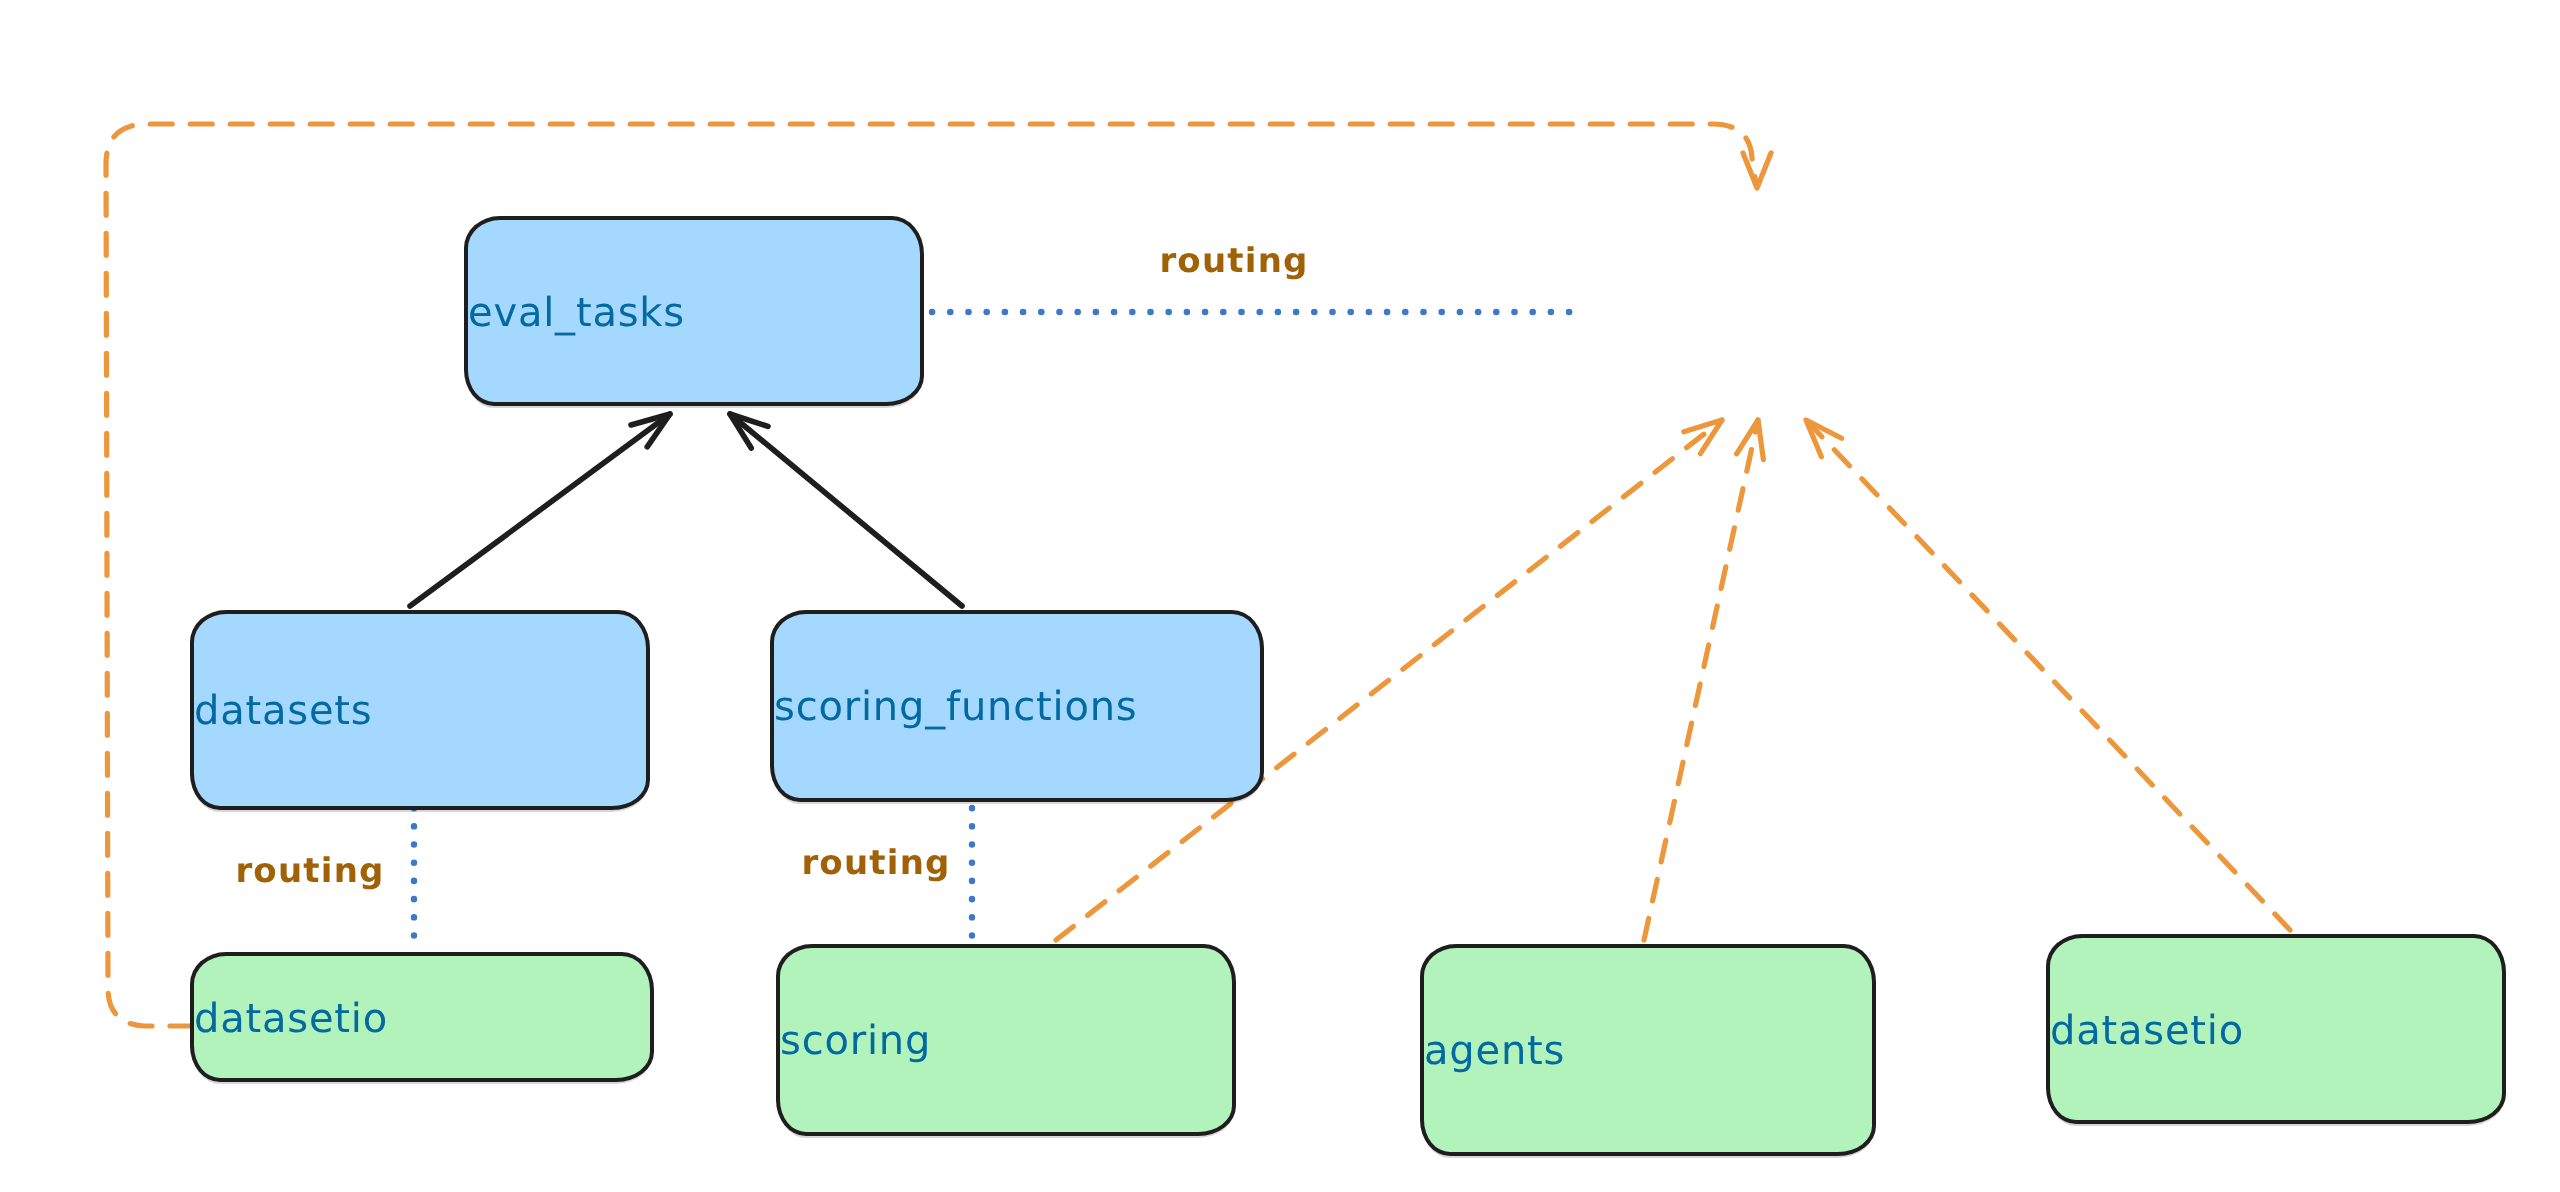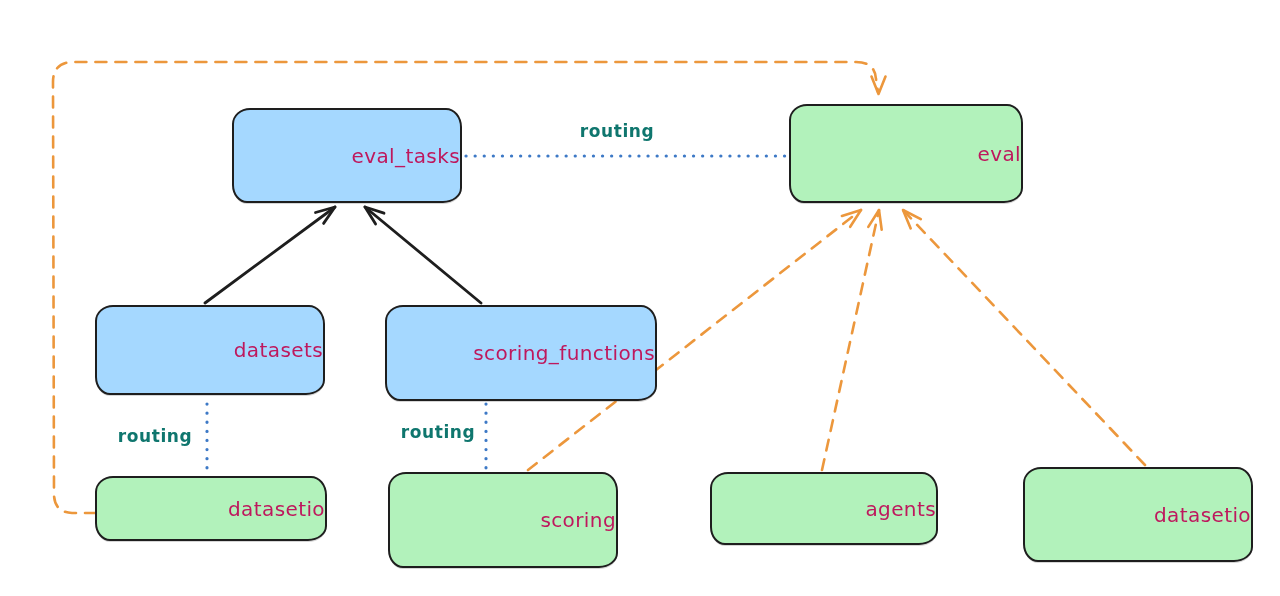--- a/index.html
+++ b/index.html
@@ -20,35 +20,35 @@
   .edges {
     position: absolute;
     left: 0;
     top: 0;
     pointer-events: none;
   }
   .node {
     position: absolute;
     display: flex;
     align-items: center;
-    justify-content: flex-end;
+    justify-content: flex-start;
     border: 2.4px solid #1e1e1e;
     border-radius: 18px 16px 19px 15px / 16px 19px 15px 18px;
-    color: #be185d;
+    color: #0369a1;
     font-size: 20px;
     letter-spacing: 0.4px;
     box-shadow: 0 2px 0 -1px rgba(30,30,30,0.18);
     box-sizing: border-box;
   }
   .node-blue  { background: #a5d8ff; }
   .node-green { background: #b2f2bb; }
   .edge-label {
     position: absolute;
     transform: translate(-50%, -50%);
-    color: #0f766e;
+    color: #a16207;
     font-size: 17px;
     font-weight: 700;
     letter-spacing: 0.6px;
     white-space: nowrap;
   }
 </style>
 </head>
 <body>
 
 <div class="canvas">
@@ -95,41 +95,38 @@
     <g fill="none" stroke-width="2.6" stroke-linecap="round" stroke-linejoin="round" stroke="#ec973c">
       <path stroke-dasharray="11 9" d="M96 513 L72 513 Q54 512 54 494 L53 82 Q53 63 72 62 L856 62 Q875 62 876 79 L878 92"></path>
       <path d="M871.5 76.5 L878.5 94 L885.5 76.5"></path>
     </g>
   </svg>
 
   <div class="node node-blue" style="left:232px; top:108px; width:230px; height:95px;">
     <span>eval_tasks</span>
   </div>
 
-  <div class="node node-green" style="left:789px; top:104px; width:234px; height:99px;">
-    <span>eval</span>
-  </div>
 
-  <div class="node node-blue" style="left:95px; top:305px; width:230px; height:90px;">
+  <div class="node node-blue" style="left:95px; top:305px; width:230px; height:100px;">
     <span>datasets</span>
   </div>
 
-  <div class="node node-blue" style="left:385px; top:305px; width:272px; height:96px;">
+  <div class="node node-blue" style="left:385px; top:305px; width:247px; height:96px;">
     <span>scoring_functions</span>
   </div>
 
   <div class="node node-green" style="left:95px; top:476px; width:232px; height:65px;">
     <span>datasetio</span>
   </div>
 
   <div class="node node-green" style="left:388px; top:472px; width:230px; height:96px;">
     <span>scoring</span>
   </div>
 
-  <div class="node node-green" style="left:710px; top:472px; width:228px; height:73px;">
+  <div class="node node-green" style="left:710px; top:472px; width:228px; height:106px;">
     <span>agents</span>
   </div>
 
   <div class="node node-green" style="left:1023px; top:467px; width:230px; height:95px;">
     <span>datasetio</span>
   </div>
 
   <div class="edge-label" style="left:617px; top:131px;">routing</div>
 
   <div class="edge-label" style="left:155px; top:436px;">routing</div>

